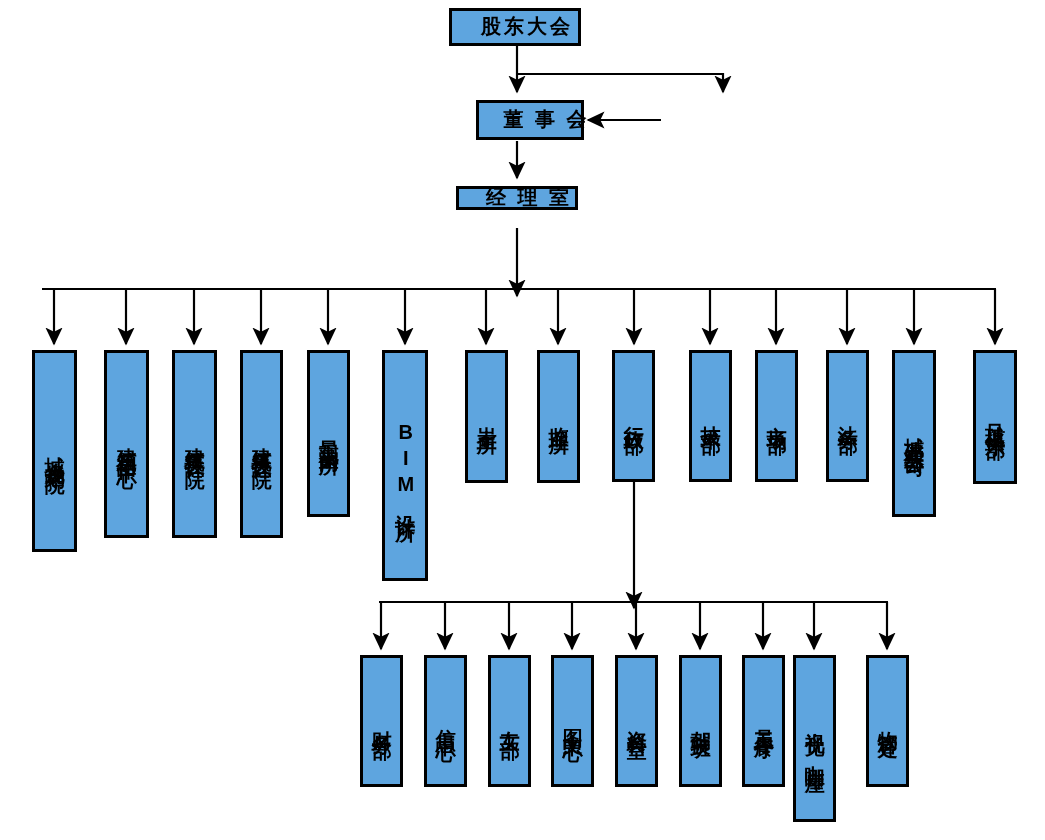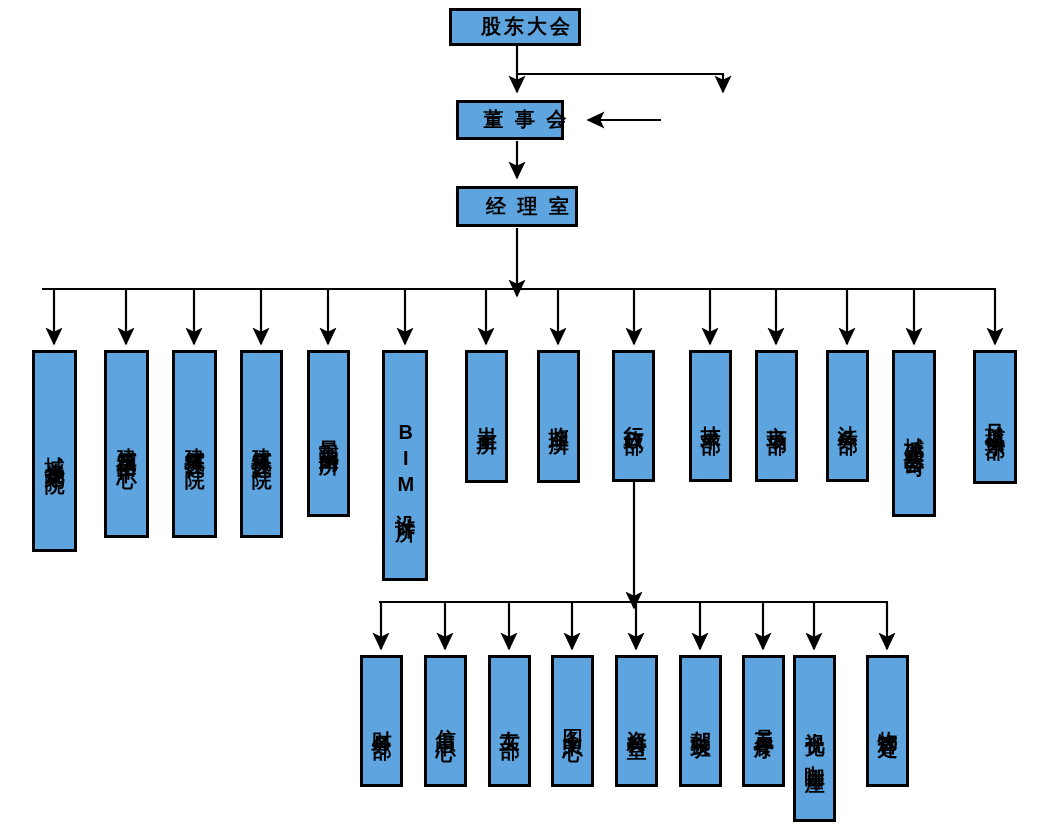--- a/index.html
+++ b/index.html
@@ -119,26 +119,26 @@
       <line x1="763" y1="602" x2="763" y2="649" marker-end="url(#arrowhead)"></line>
       <line x1="814" y1="602" x2="814" y2="649" marker-end="url(#arrowhead)"></line>
       <line x1="887" y1="602" x2="887" y2="649" marker-end="url(#arrowhead)"></line>
     </g>
   </svg>
 
   <div class="node horizontal" style="left:449px; top:8px; width:132px; height:38px;">
     <span class="label">股东大会</span>
   </div>
 
-  <div class="node horizontal" style="left:456px; top:100px; width:108px; height:40px;padding-left:9px;">
+  <div class="node horizontal" style="left:476px; top:100px; width:108px; height:40px;padding-left:9px;">
     <span class="label">董 事 会</span>
   </div>
 
 
-  <div class="node horizontal" style="left:456px; top:186px; width:122px; height:41px;">
+  <div class="node horizontal" style="left:456px; top:186px; width:122px; height:24px;">
     <span class="label">经 理 室</span>
   </div>
 
   <div class="node vertical" style="left:32px; top:350px; width:45px; height:202px;">
     <span class="label">城乡规划院</span>
   </div>
 
   <div class="node vertical" style="left:104px; top:350px; width:45px; height:188px;">
     <span class="label">建筑创作中心</span>
   </div>

